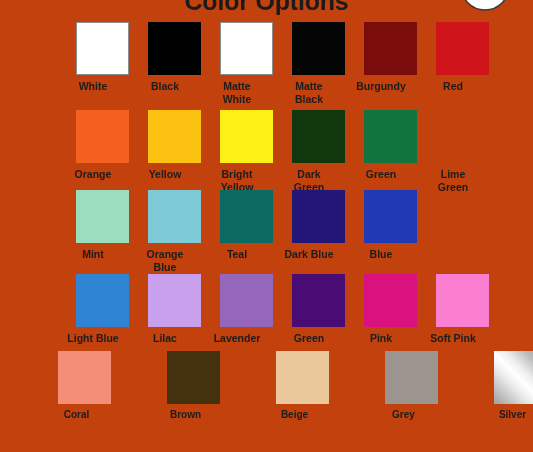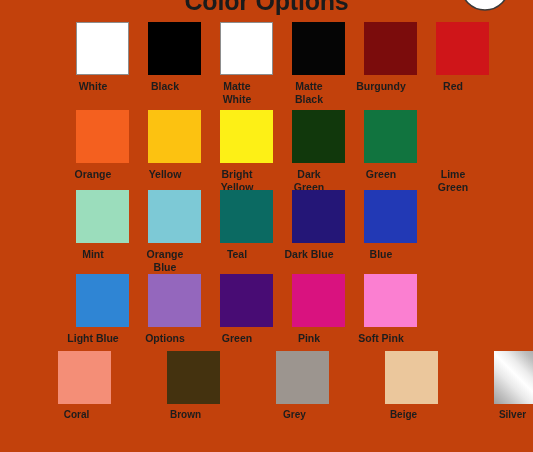--- a/index.html
+++ b/index.html
@@ -198,22 +198,26 @@
           <div class="swatch" style="background: rgb(34, 57, 181);"></div>
           <div class="label">Blue</div>
         </div>
       </div>
       <div class="row row-4">
         <div class="cell">
           <div class="swatch" style="background: rgb(47, 133, 212);"></div>
           <div class="label">Light Blue</div>
         </div>
         <div class="cell">
+          <div class="swatch" style="background: rgb(201, 160, 236);"></div>
+          <div class="label">Lilac</div>
+        </div>
+        <div class="cell">
           <div class="swatch" style="background: rgb(148, 103, 189);"></div>
-          <div class="label">Options</div>
+          <div class="label">Lavender</div>
         </div>
         <div class="cell">
           <div class="swatch" style="background: rgb(72, 12, 116);"></div>
           <div class="label">Green</div>
         </div>
         <div class="cell">
           <div class="swatch" style="background: rgb(217, 18, 127);"></div>
           <div class="label">Pink</div>
         </div>
         <div class="cell">
@@ -224,28 +228,28 @@
       <div class="row row-5">
         <div class="cell">
           <div class="swatch" style="background: rgb(244, 142, 119);"></div>
           <div class="label">Coral</div>
         </div>
         <div class="cell">
           <div class="swatch" style="background: rgb(68, 50, 15);"></div>
           <div class="label">Brown</div>
         </div>
         <div class="cell">
+          <div class="swatch" style="background: rgb(235, 199, 156);"></div>
+          <div class="label">Beige</div>
+        </div>
+        <div class="cell">
           <div class="swatch" style="background: rgb(156, 149, 143);"></div>
           <div class="label">Grey</div>
         </div>
         <div class="cell">
-          <div class="swatch" style="background: rgb(235, 199, 156);"></div>
-          <div class="label">Beige</div>
-        </div>
-        <div class="cell">
           <div class="swatch" style="background: linear-gradient(45deg, rgb(158, 158, 158) 0%, rgb(196, 196, 196) 18%, rgb(233, 233, 233) 34%, rgb(255, 255, 255) 48%, rgb(237, 237, 237) 60%, rgb(189, 189, 189) 78%, rgb(154, 154, 154) 100%);"></div>
           <div class="label">Silver</div>
         </div>
         <div class="cell">
           <div class="swatch" style="background: linear-gradient(45deg, rgb(192, 143, 13) 0%, rgb(217, 168, 28) 18%, rgb(238, 205, 94) 34%, rgb(251, 234, 166) 48%, rgb(234, 196, 63) 60%, rgb(208, 160, 22) 78%, rgb(192, 143, 13) 100%);"></div>
           <div class="label">Gold</div>
         </div>
       </div>
     </div>
 

